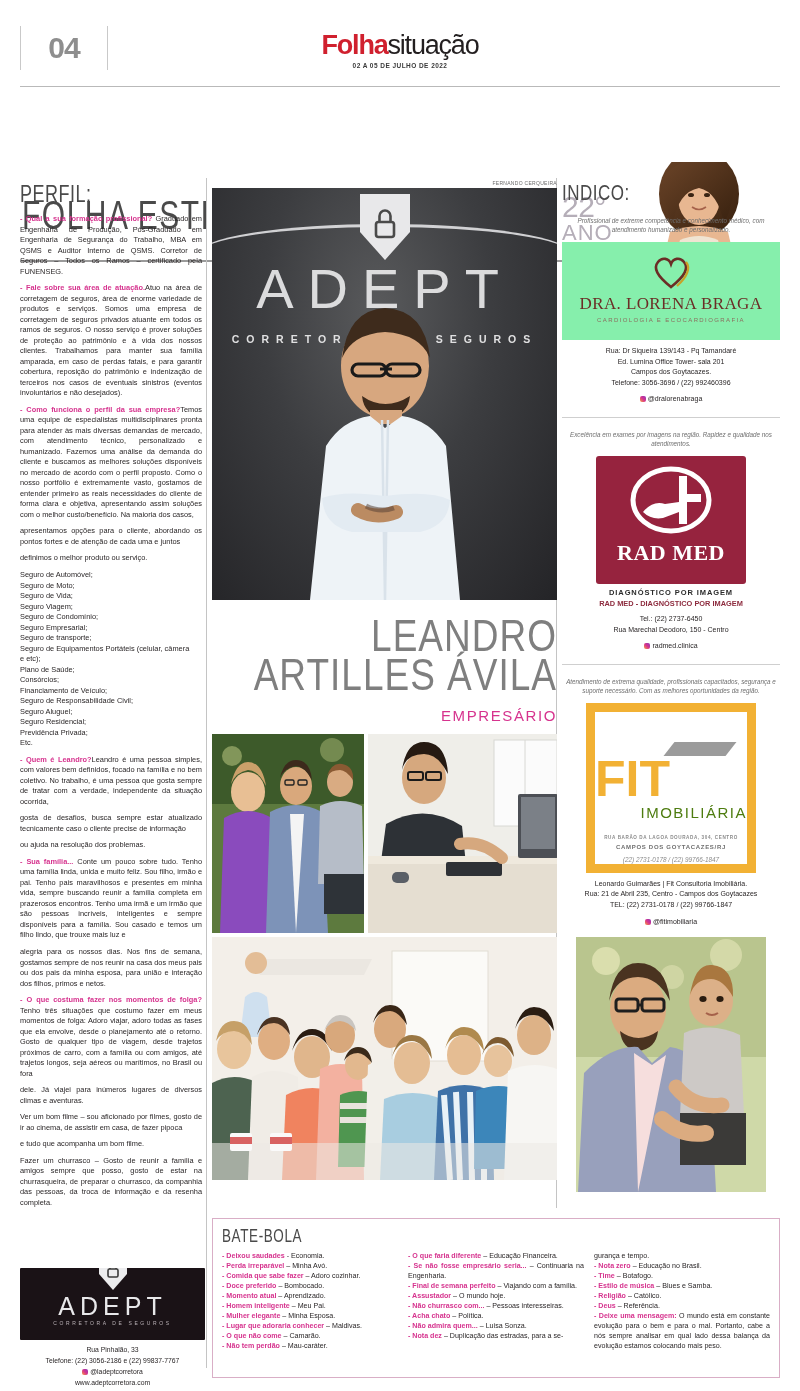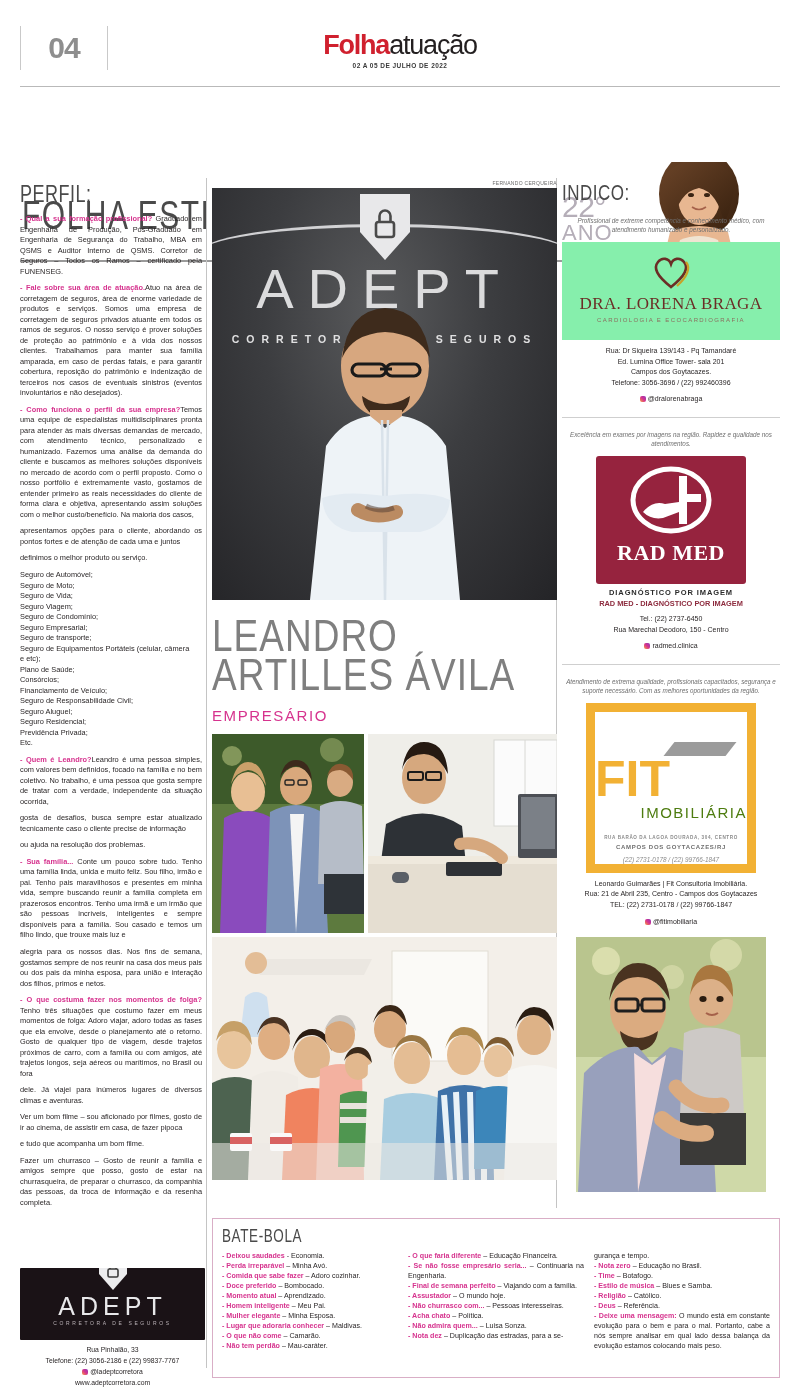--- a/index.html
+++ b/index.html
@@ -94,21 +94,21 @@
   .hero-adept { position:absolute; left:0; top:68px; width:100%; text-align:center;
                 font-size:56px; letter-spacing:14px; color:#e9e9ea; font-weight:300;
                 opacity:.92; }
   .hero-adept-sub { position:absolute; left:0; top:145px; width:100%; text-align:center;
                 font-size:10.5px; letter-spacing:7px; color:#e0e0e1; font-weight:bold; }
   .hero-arc { position:absolute; left:-4%; top:36px; width:108%; height:30px;
               border-top:3px solid rgba(235,235,237,.85); border-radius:50%/100% 100% 0 0; }
   .person { position:absolute; left:50%; bottom:0; transform:translateX(-50%);
             width:230px; height:300px; }
 
-  .name-block { width:345px; text-align:left; padding-top:14px; }
+  .name-block { width:345px; text-align:right; padding-top:14px; }
   .big-name { font-size:37px; line-height:1.05; color:#7f7f7f; font-weight:300;
               letter-spacing:1px; font-family:"Liberation Sans", sans-serif;
               transform: scaleY(1.18); transform-origin:center top; }
   .role { font-size:15px; color:#d6338e; letter-spacing:1.6px; margin-top:15px; }
 
   .collage { position:relative; width:345px; height:446px; margin-top:10px; }
   .ph { position:absolute; overflow:hidden; }
   .ph1 { left:0; top:0; width:152px; height:199px; }
   .ph2 { left:156px; top:0; width:189px; height:199px; }
   .ph3 { left:0; top:203px; width:345px; height:243px; }
@@ -179,21 +179,21 @@
 </head>
 <body>
 
 <div class="page">
 
   <div class="masthead">
     <div class="pagenum-box">
       <span class="pagenum">04</span>
     </div>
     <div class="folha-title">
-      <span class="t1">Folha</span><span class="t2">atuação</span>
+      <span class="t1">Folha</span><span class="t2">situação</span>
     </div>
     <div class="folha-date">02 A 05 DE JULHO DE 2022</div>
     <div class="rule-top"></div>
   </div>
 
   <div class="banner">
     <div class="fe-text">FOLHA ESTILO</div>
     <div class="fe-com">COM</div>
     <svg class="vc-swoosh" viewBox="0 0 78 44">
       <path d="M6 12 C12 2, 40 0, 56 5 C70 9, 68 18, 54 20 C40 22, 26 20, 20 24 C14 28, 20 36, 40 38 C58 40, 70 36, 74 30" fill="none" stroke="#d6338e" stroke-width="3" stroke-linecap="round"></path>

